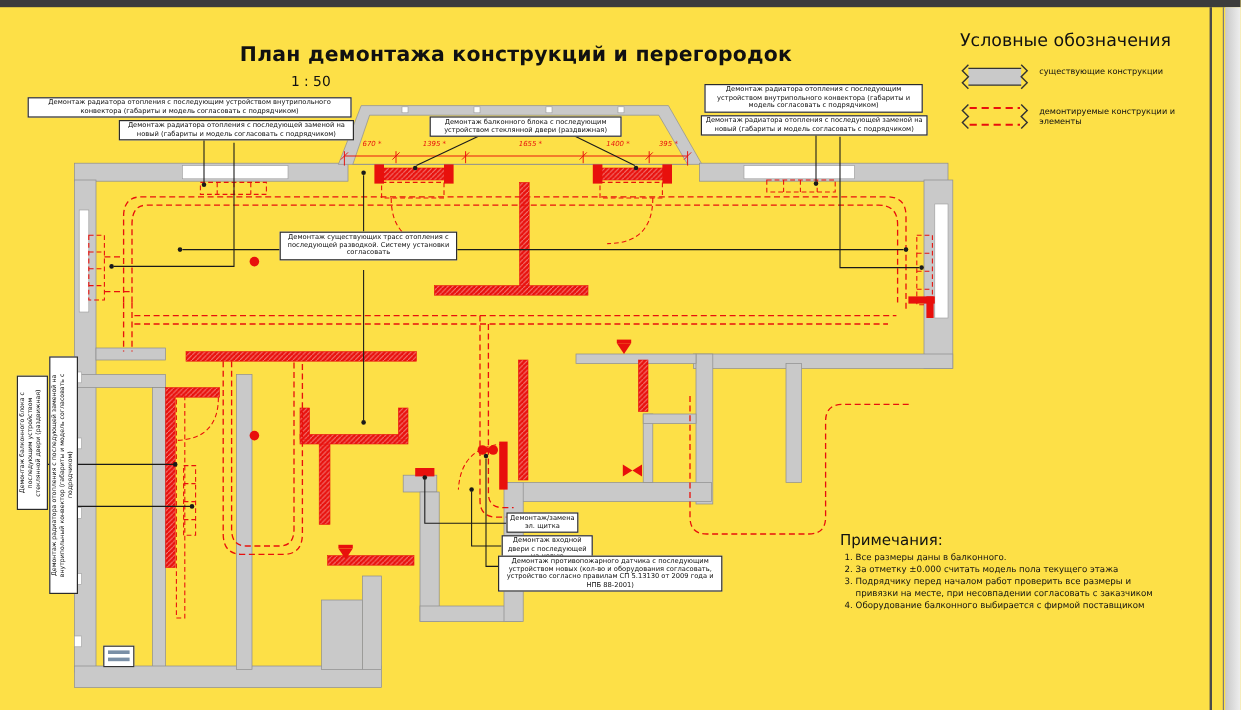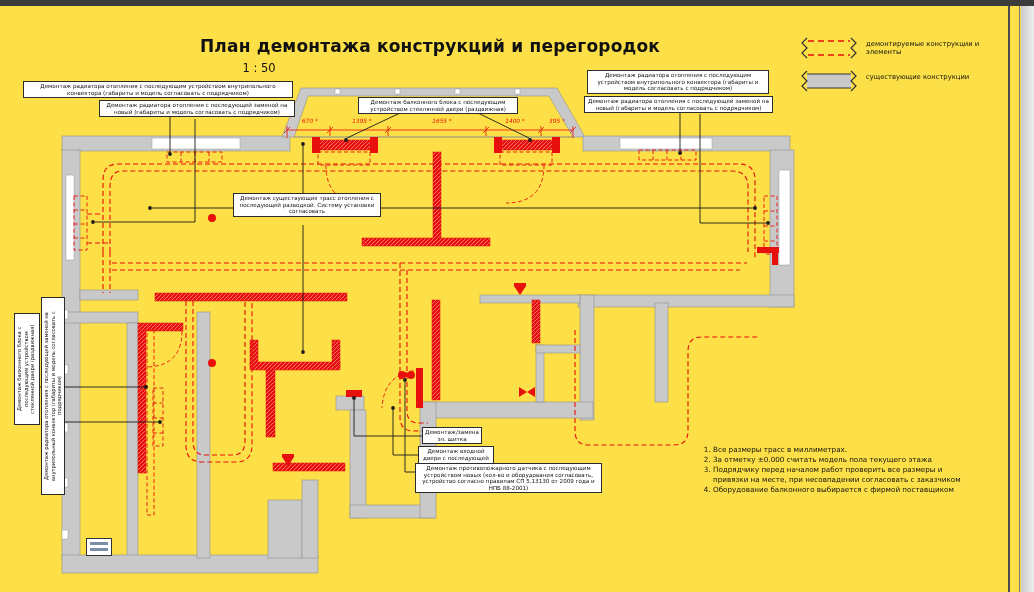--- a/index.html
+++ b/index.html
@@ -223,43 +223,45 @@
   <div class="co" style="left:587px;top:70px;width:182px;">Демонтаж радиатора отопления с последующим устройством внутрипольного конвектора (габариты и модель согласовать с подрядчиком)</div>
   <div class="co" style="left:584px;top:96px;width:189px;">Демонтаж радиатора отопления с последующей заменой на новый (габариты и модель согласовать с подрядчиком)</div>
   <div class="co" style="left:233px;top:193px;width:148px;">Демонтаж существующих трасс отопления с последующей разводкой. Систему установки согласовать</div>
   <div class="co" style="left:422px;top:427px;width:60px;">Демонтаж/замена эл. щитка</div>
   <div class="co" style="left:418px;top:446px;width:76px;">Демонтаж входной двери с последующей на новую</div>
   <div class="co" style="left:415px;top:463px;width:187px;">Демонтаж противопожарного датчика с последующим устройством новых (кол-во и оборудования согласовать, устройство согласно правилам СП 5.13130 от 2009 года и НПБ 88-2001)</div>
   <div class="cov" style="left:14px;top:313px;width:26px;height:112px;">Демонтаж балконного блока с последующим устройством стеклянной двери (раздвижная)</div>
   <div class="cov" style="left:41px;top:297px;width:24px;height:198px;">Демонтаж радиатора отопления с последующей заменой на внутрипольный конвектор (габариты и модель согласовать с подрядчиком)</div>
 
   <div class="legend">
+    <h2>Условные обозначения</h2>
+    <div class="leg-item">
+      <svg class="leg-sym" viewBox="0 0 58 22">
+        <rect x="7" y="4" width="44" height="14" fill="#c9c9c9"></rect>
+        <path d="M7,4 H51 M7,18 H51" stroke="#333" stroke-width="1" fill="none"></path>
+        <path d="M7,1 L2,6 L7,11 L2,16 L7,21" fill="none" stroke="#333" stroke-width="1.2"></path>
+        <path d="M51,1 L56,6 L51,11 L56,16 L51,21" fill="none" stroke="#333" stroke-width="1.2"></path>
+      </svg>
+      <span class="leg-label">существующие конструкции</span>
+    </div>
     <div class="leg-item">
       <svg class="leg-sym" viewBox="0 0 58 22">
         <path d="M7,1 L2,6 L7,11 L2,16 L7,21" fill="none" stroke="#333" stroke-width="1.2"></path>
         <path d="M51,1 L56,6 L51,11 L56,16 L51,21" fill="none" stroke="#333" stroke-width="1.2"></path>
         <path d="M8,4 H50" stroke="#e8100c" stroke-width="1.6" stroke-dasharray="6,4" fill="none"></path>
         <path d="M8,18 H50" stroke="#e8100c" stroke-width="1.6" stroke-dasharray="6,4" fill="none"></path>
       </svg>
       <span class="leg-label">демонтируемые конструкции и элементы</span>
     </div>
-    <div class="leg-item">
-      <svg class="leg-sym" viewBox="0 0 58 22">
-        <rect x="7" y="4" width="44" height="14" fill="#c9c9c9"></rect>
-        <path d="M7,4 H51 M7,18 H51" stroke="#333" stroke-width="1" fill="none"></path>
-        <path d="M7,1 L2,6 L7,11 L2,16 L7,21" fill="none" stroke="#333" stroke-width="1.2"></path>
-        <path d="M51,1 L56,6 L51,11 L56,16 L51,21" fill="none" stroke="#333" stroke-width="1.2"></path>
-      </svg>
-      <span class="leg-label">существующие конструкции</span>
-    </div>
   </div>
 
   <div class="notes">
+    <h3>Примечания:</h3>
     <ol>
-      <li>Все размеры трасс в миллиметрах.</li>
+      <li>Все размеры даны в балконного.</li>
       <li>За отметку ±0.000 считать модель пола текущего этажа</li>
       <li>Подрядчику перед началом работ проверить все размеры и привязки на месте, при несовпадении согласовать с заказчиком</li>
       <li>Оборудование балконного выбирается с фирмой поставщиком</li>
     </ol>
   </div>
 
 
   <div class="stamp">
       <i></i>
       <i></i>

